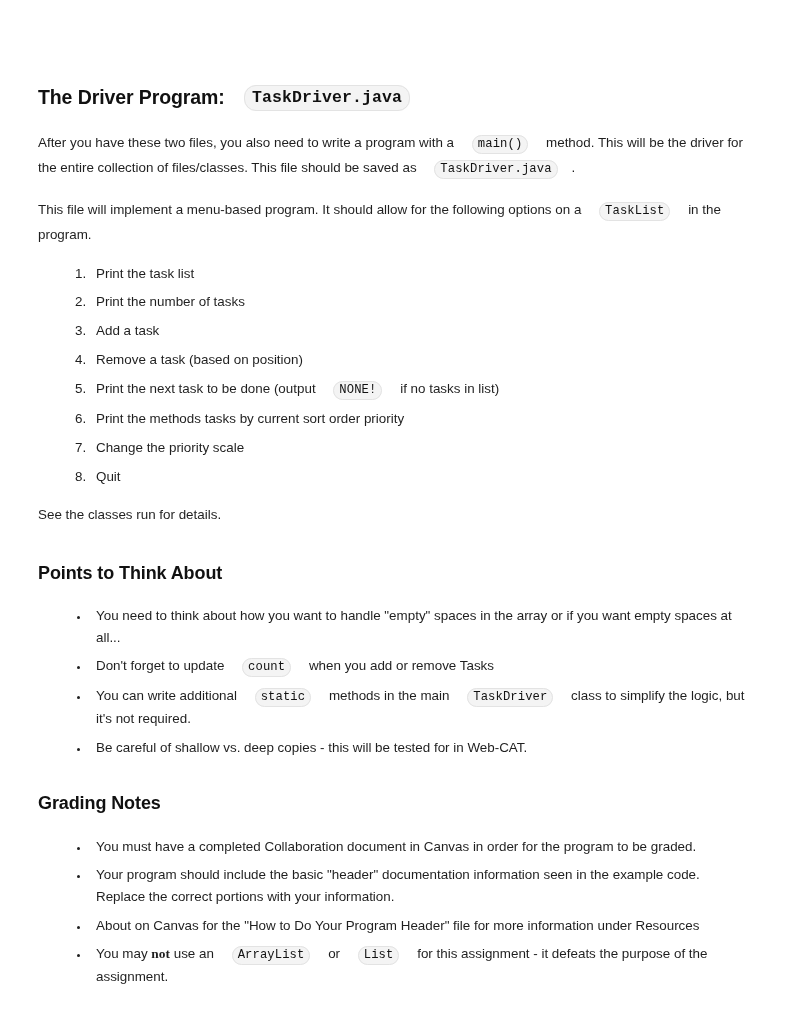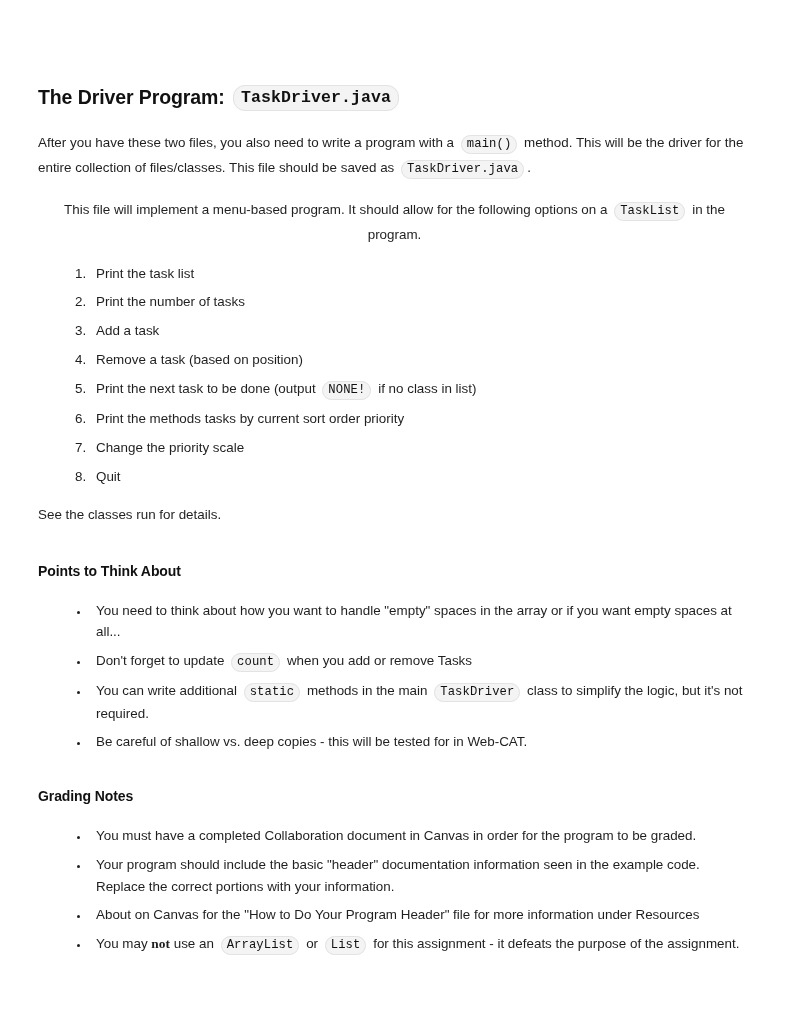--- a/index.html
+++ b/index.html
@@ -26,49 +26,48 @@
 
   h1.doc-title {
     font-size: 19.5px;
     font-weight: bold;
     letter-spacing: -0.1px;
     margin: 0 0 21px 0;
     line-height: 1.35;
     color: #111111;
   }
   h2.section-heading {
-    font-size: 14px;
+    font-size: 18px;
     font-weight: bold;
     letter-spacing: -0.1px;
     color: #111111;
     margin: 34px 0 20px 0;
     line-height: 1.3;
   }
   p.body-text {
     font-size: 13.4px;
     line-height: 1.85;
     margin: 0 0 17px 0;
     color: #1f1f1f;
     max-width: 715px;
   }
   p.body-text.tight {
     margin-bottom: 16px;
-    text-align: center;
   }
 
   code.code-span {
     font-family: "Liberation Mono", "DejaVu Sans Mono", monospace;
     font-size: 12.2px;
     background: #f4f4f4;
     border: 1px solid #e3e3e3;
     border-radius: 12px;
     padding: 1px 5px 2px 5px;
     color: #111111;
     white-space: nowrap;
-    margin: 0 3px;
+    margin: 0 14px;
     letter-spacing: 0.1px;
   }
   h1.doc-title code.code-span {
     font-size: 16.5px;
     padding: 2px 7px 3px 7px;
     font-weight: bold;
     vertical-align: 2px;
   }
 
   ol.num-list {
@@ -130,21 +129,21 @@
   </p>
 
   <ol class="num-list">
     <li><span>Print the task list</span></li>
     <li><span>Print the number of tasks</span></li>
     <li><span>Add a task</span></li>
     <li><span>Remove a task (based on position)</span></li>
     <li>
       <span>Print the next task to be done (output</span>
       <code class="code-span">NONE!</code>
-      <span>if no class in list)</span>
+      <span>if no tasks in list)</span>
     </li>
     <li><span>Print the methods tasks by current sort order priority</span></li>
     <li><span>Change the priority scale</span></li>
     <li><span>Quit</span></li>
   </ol>
 
   <p class="body-text">See the classes run for details.</p>
 
   <h2 class="section-heading">Points to Think About</h2>
 

